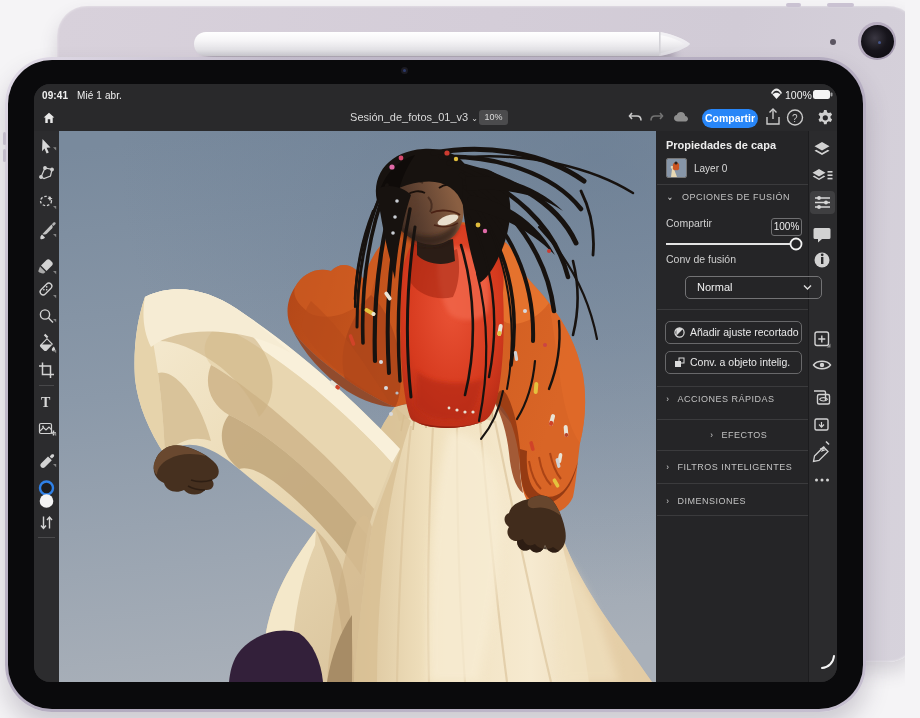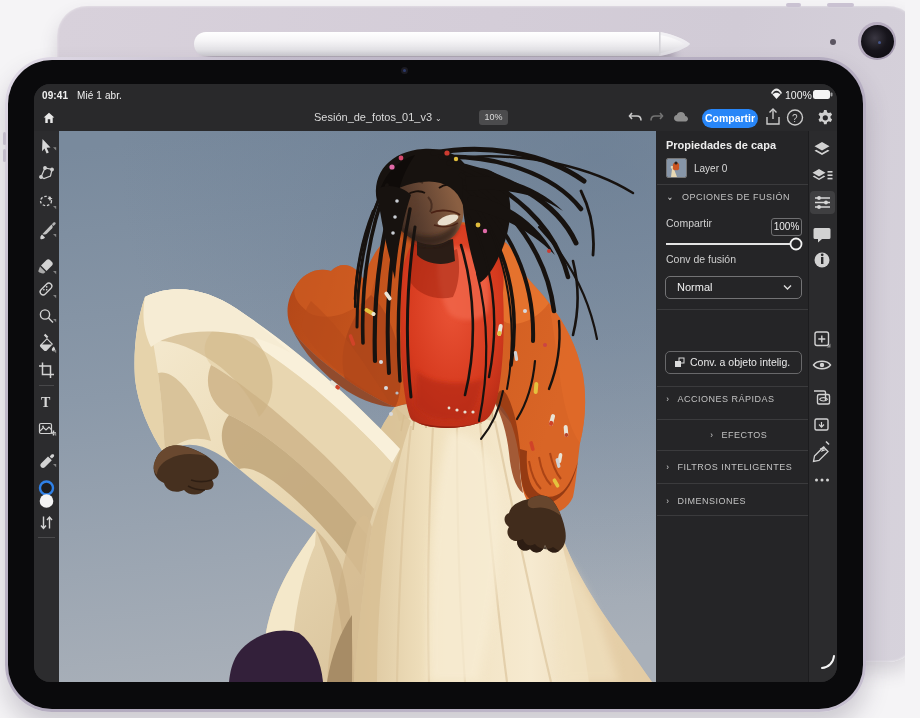--- a/index.html
+++ b/index.html
@@ -96,21 +96,21 @@
         <path d="M5.5,11 L1.5,6.5 C3.8,4.3 7.2,4.3 9.5,6.5 Z"></path>
         <path d="M0,5 C3-1 8-1 11,5 L9.8,6.3 C7.5,1.7 3.5,1.7 1.2,6.3 Z" opacity=".95"></path>
       </g>
       <text x="14" y="10.5" font-size="10.5" fill="#f2f2f2">100%</text>
       <rect x="42" y="2" width="17" height="9" rx="2.5" fill="#f4f4f4"></rect>
       <rect x="59.5" y="4.5" width="2" height="4" rx="1" fill="#f4f4f4" opacity=".6"></rect>
     </svg>
     <svg class="abs" style="left:8px;top:27px" width="14" height="14" viewBox="0 0 17 17">
       <path d="M8.5,2.2 L15,8 L13,8 L13,14.5 L10,14.5 L10,10 L7,10 L7,14.5 L4,14.5 L4,8 L2,8 Z" fill="#e8e8e8"></path>
     </svg>
-    <div class="abs" style="left:280px;top:27px;width:200px;text-align:left;font-size:11px;color:#d9d9d9;">Sesión_de_fotos_01_v3 <span style="font-size:8px;">⌄</span></div>
+    <div class="abs" style="left:280px;top:27px;width:200px;text-align:center;font-size:11px;color:#d9d9d9;">Sesión_de_fotos_01_v3 <span style="font-size:8px;">⌄</span></div>
     <div class="abs zoom-badge">10%</div>
     <svg class="abs" style="left:594px;top:26px" width="70" height="16" viewBox="0 0 70 16">
       <g fill="none" stroke="#c9c9c9" stroke-width="1.6">
         <path d="M4,3 L1.5,6 L4,9"></path>
           <path d="M1.5,6 L9,6 C12,6 13,8 13,10.5"></path>
       </g>
       <g fill="none" stroke="#737373" stroke-width="1.6">
         <path d="M32,3 L34.5,6 L32,9"></path>
           <path d="M34.5,6 L27,6 C24,6 23,8 23,10.5"></path>
       </g>
@@ -557,26 +557,33 @@
     <div class="abs rp-layer0">Layer 0</div>
     <div class="abs rp-div" style="left:623px;top:100px;width:151px;"></div>
     <div class="abs rp-sec" style="left:632px;top:108px;"><span class="rp-chev">⌄</span>OPCIONES DE FUSIÓN</div>
     <div class="abs rp-label" style="left:632px;top:133px;">Compartir</div>
     <div class="abs val-box">100%</div>
     <svg class="abs" style="left:632px;top:152px" width="140" height="16" viewBox="0 0 140 16">
       <line x1="0" y1="8" x2="132" y2="8" stroke="#e3e3e3" stroke-width="2"></line>
       <circle cx="130" cy="8" r="5.5" fill="#252527" stroke="#f2f2f2" stroke-width="1.8"></circle>
     </svg>
     <div class="abs rp-label" style="left:632px;top:169px;">Conv de fusión</div>
-    <div class="abs dropdown" style="top:192px;"><span style="margin-left:11px;">Normal</span>
+    <div class="abs dropdown" style="top:192px;margin-left:20px;"><span style="margin-left:11px;">Normal</span>
       <svg style="position:absolute;right:9px;top:7px" width="9" height="7" viewBox="0 0 9 7">
           <path d="M1,1.5 L4.5,5 L8,1.5" fill="none" stroke="#dcdcdc" stroke-width="1.4"></path>
         </svg>
     </div>
     <div class="abs rp-div" style="left:623px;top:225px;width:151px;"></div>
+    <div class="abs pbtn" style="top:237px;">
+      <svg style="position:absolute;left:8px;top:5px" width="11" height="11" viewBox="0 0 11 11">
+        <circle cx="5.5" cy="5.5" r="4.6" fill="none" stroke="#dcdcdc" stroke-width="1.2"></circle>
+        <path d="M2.3,2.3 A4.6,4.6 0 0 1 8.7,2.3 L2.3,8.7 Z" fill="#dcdcdc"></path>
+      </svg>
+      <span style="margin-left:24px;">Añadir ajuste recortado</span>
+    </div>
     <div class="abs pbtn" style="top:267px;">
       <svg style="position:absolute;left:8px;top:5px" width="11" height="11" viewBox="0 0 11 11">
         <rect x="1" y="4" width="6" height="6" fill="#dcdcdc"></rect>
         <rect x="5" y="1" width="5" height="5" fill="none" stroke="#dcdcdc" stroke-width="1"></rect>
       </svg>
       <span style="margin-left:24px;">Conv. a objeto intelig.</span>
     </div>
     <div class="abs rp-div" style="left:623px;top:302px;width:151px;"></div>
     <div class="abs rp-sec" style="left:632px;top:310px;"><span class="rp-chev">›</span>ACCIONES RÁPIDAS</div>
     <div class="abs rp-div" style="left:623px;top:335px;width:151px;"></div>

